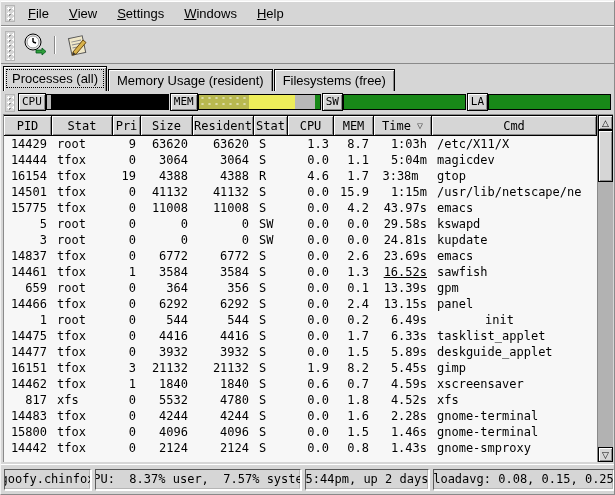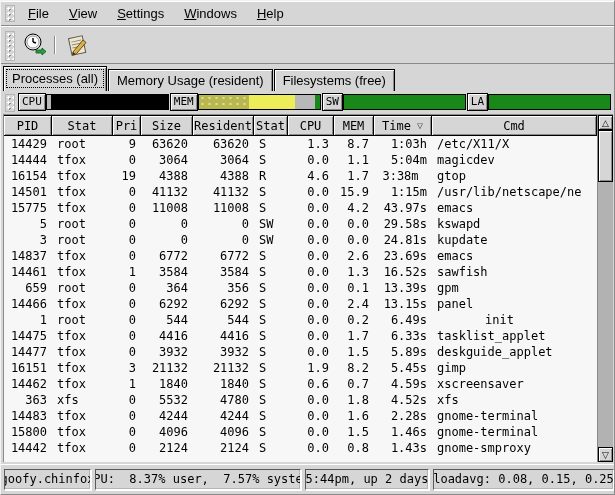--- a/index.html
+++ b/index.html
@@ -301,21 +301,21 @@
           </div>
           <div class="prow">
             <div class="pcell al-r" style="flex: 0 0 48px;">14461</div>
             <div class="pcell al-l" style="flex: 0 0 61px;">tfox</div>
             <div class="pcell al-r" style="flex: 0 0 28px;">1</div>
             <div class="pcell al-r" style="flex: 0 0 52px;">3584</div>
             <div class="pcell al-r" style="flex: 0 0 61px;">3584</div>
             <div class="pcell al-l" style="flex: 0 0 34px;">S</div>
             <div class="pcell al-r" style="flex: 0 0 46px;">0.0</div>
             <div class="pcell al-r" style="flex: 0 0 40px;">1.3</div>
-            <div class="pcell al-r" style="flex: 0 0 58px;">16.52s</div>
+            <div class="pcell al-r" style="flex: 0 0 58px; text-decoration: underline;">16.52s</div>
             <div class="pcell al-l" style="flex: 1 1 auto;">sawfish</div>
           </div>
           <div class="prow">
             <div class="pcell al-r" style="flex: 0 0 48px;">659</div>
             <div class="pcell al-l" style="flex: 0 0 61px;">root</div>
             <div class="pcell al-r" style="flex: 0 0 28px;">0</div>
             <div class="pcell al-r" style="flex: 0 0 52px;">364</div>
             <div class="pcell al-r" style="flex: 0 0 61px;">356</div>
             <div class="pcell al-l" style="flex: 0 0 34px;">S</div>
             <div class="pcell al-r" style="flex: 0 0 46px;">0.0</div>
@@ -389,21 +389,21 @@
             <div class="pcell al-r" style="flex: 0 0 28px;">1</div>
             <div class="pcell al-r" style="flex: 0 0 52px;">1840</div>
             <div class="pcell al-r" style="flex: 0 0 61px;">1840</div>
             <div class="pcell al-l" style="flex: 0 0 34px;">S</div>
             <div class="pcell al-r" style="flex: 0 0 46px; text-align: right;">0.6</div>
             <div class="pcell al-r" style="flex: 0 0 40px;">0.7</div>
             <div class="pcell al-r" style="flex: 0 0 58px;">4.59s</div>
             <div class="pcell al-l" style="flex: 1 1 auto;">xscreensaver</div>
           </div>
           <div class="prow">
-            <div class="pcell al-r" style="flex: 0 0 48px;">363</div>
+            <div class="pcell al-r" style="flex: 0 0 48px;">817</div>
             <div class="pcell al-l" style="flex: 0 0 61px;">xfs</div>
             <div class="pcell al-r" style="flex: 0 0 28px;">0</div>
             <div class="pcell al-r" style="flex: 0 0 52px;">5532</div>
             <div class="pcell al-r" style="flex: 0 0 61px;">4780</div>
             <div class="pcell al-l" style="flex: 0 0 34px;">S</div>
             <div class="pcell al-r" style="flex: 0 0 46px;">0.0</div>
             <div class="pcell al-r" style="flex: 0 0 40px;">1.8</div>
             <div class="pcell al-r" style="flex: 0 0 58px;">4.52s</div>
             <div class="pcell al-l" style="flex: 1 1 auto;">xfs</div>
           </div>

